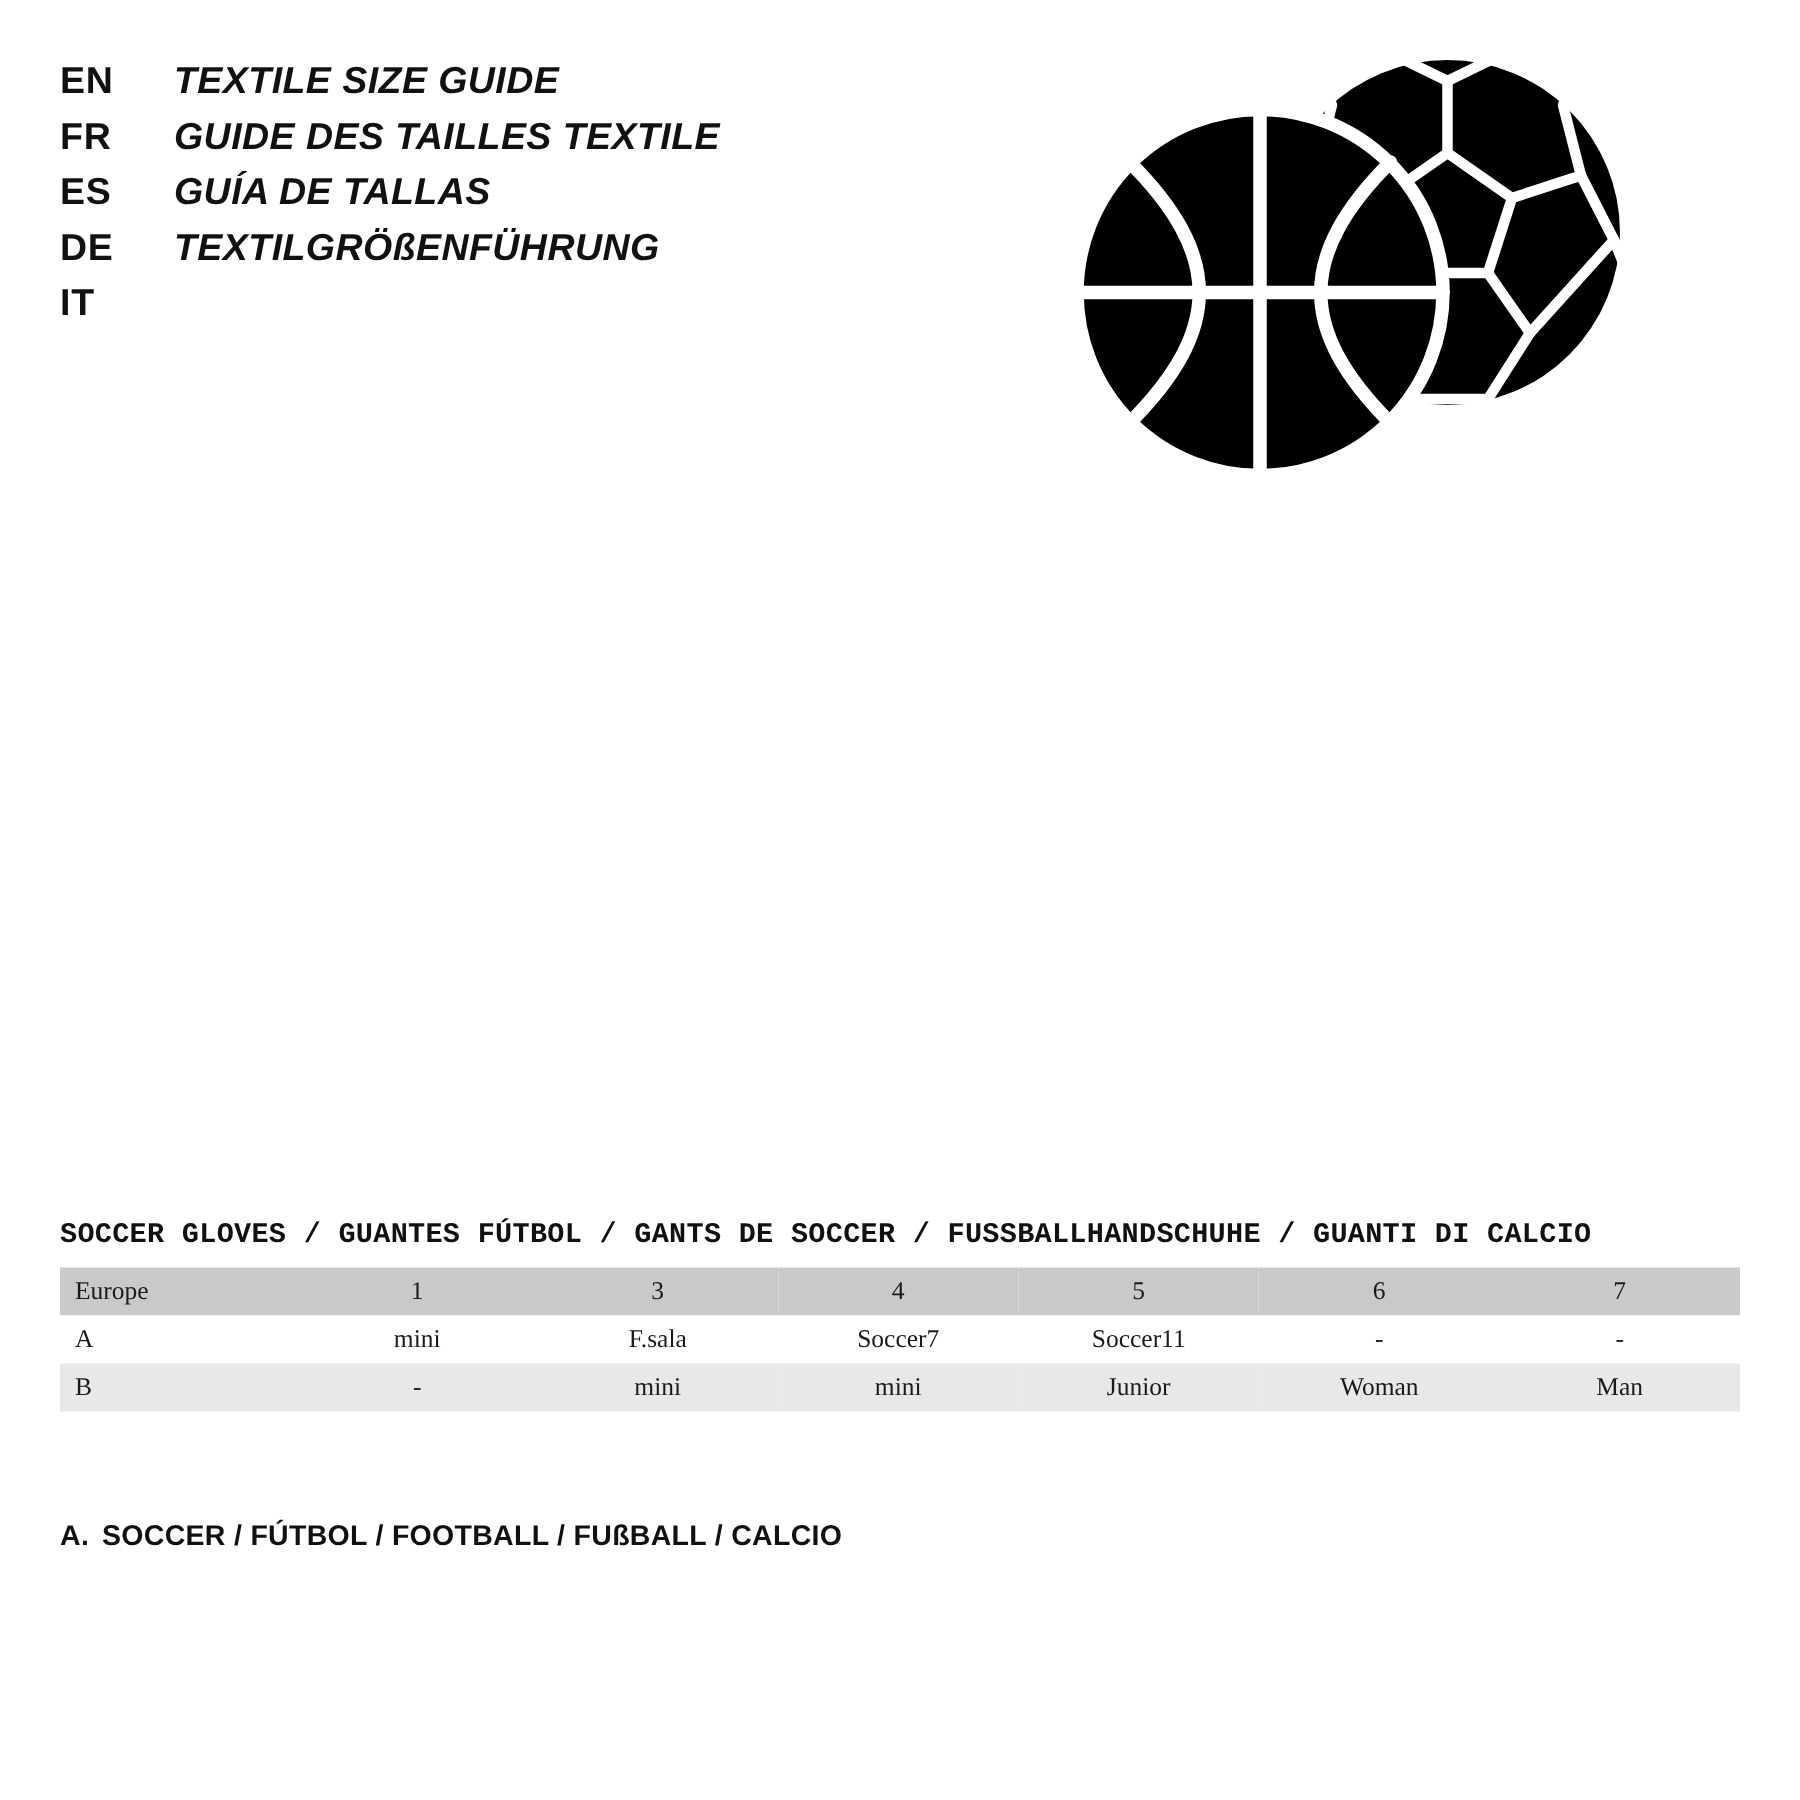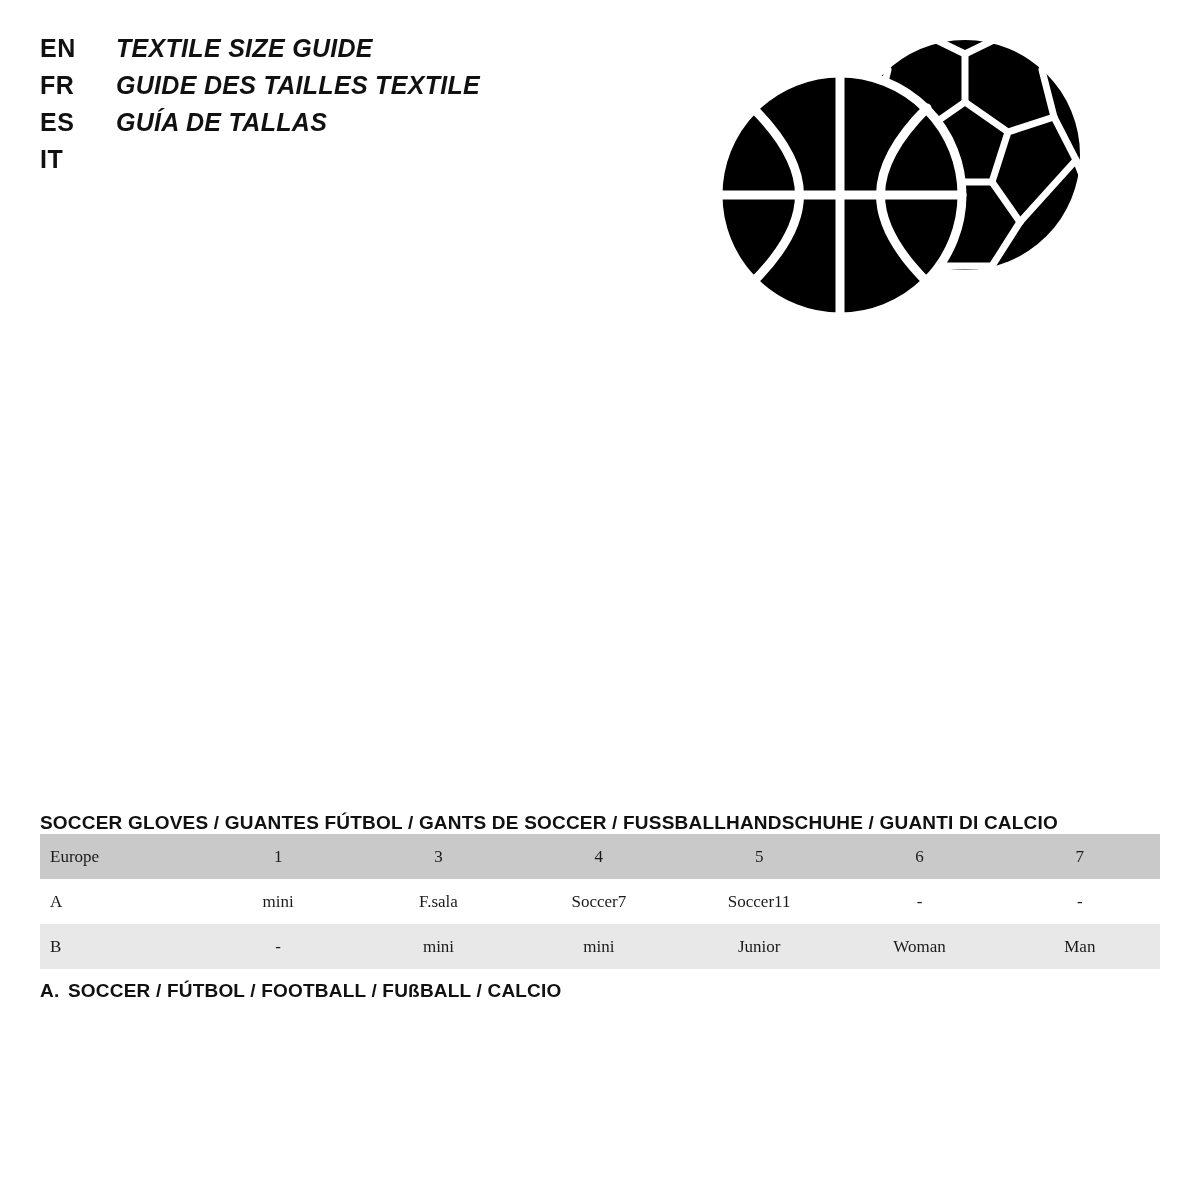--- a/index.html
+++ b/index.html
@@ -18,21 +18,21 @@
 
   
   .lang-block {
     position: absolute;
     left: 40px;
     top: 30px;
     width: 560px;
   }
   .lang-row {
     display: flex;
-    align-items: center;
+    align-items: flex-end;
     height: 37px;
   }
   .lang-code {
     width: 76px;
     flex: 0 0 76px;
     font-size: 25px;
     font-weight: 700;
     letter-spacing: 0.5px;
     line-height: 1;
     color: #111111;
@@ -61,53 +61,55 @@
     position: absolute;
     left: 40px;
     top: 812px;
     width: 1120px;
   }
   .table-title {
     font-size: 19px;
     font-weight: 700;
     letter-spacing: 0.2px;
     color: #111111;
+    margin-bottom: 11px;
     white-space: nowrap;
+    font-family: Liberation Mono, monospace;
   }
   table.size-table {
     border-collapse: collapse;
     width: 1120px;
     table-layout: fixed;
   }
   table.size-table th,
   table.size-table td {
     font-size: 17px;
     font-weight: 400;
     text-align: center;
     padding: 0;
-    height: 45px;
+    height: 32px;
     line-height: 32px;
     color: #1a1a1a;
     font-family: "Liberation Serif", serif;
   }
   table.size-table th:first-child,
   table.size-table td:first-child {
     text-align: left;
     padding-left: 10px;
     width: 148px;
   }
   tr.row-head th { background: #c9c9c9; }
   tr.row-a td { background: #ffffff; }
   tr.row-b td { background: #e8e8e8; }
 
   
   .legend {
     position: absolute;
     left: 40px;
-    top: 981px;
+    top: 1015px;
     width: 1100px;
   }
   .legend-row {
     font-size: 19px;
     font-weight: 700;
     letter-spacing: 0.2px;
     color: #111111;
     line-height: 1;
     height: 31px;
     white-space: nowrap;
@@ -125,20 +127,24 @@
     <span class="lang-code">EN</span>
     <span class="lang-text">TEXTILE SIZE GUIDE</span>
   </div>
   <div class="lang-row">
     <span class="lang-code">FR</span>
     <span class="lang-text">GUIDE DES TAILLES TEXTILE</span>
   </div>
   <div class="lang-row">
     <span class="lang-code">ES</span>
     <span class="lang-text">GUÍA DE TALLAS</span>
+  </div>
+  <div class="lang-row">
+    <span class="lang-code">DE</span>
+    <span class="lang-text">TEXTILGRÖßENFÜHRUNG</span>
   </div>
   <div class="lang-row">
     <span class="lang-code">IT</span>
   </div>
 </div>
 
 <div class="balls">
   <svg width="380" height="290" viewBox="0 0 380 290" xmlns="http://www.w3.org/2000/svg" aria-hidden="true">
 
     <g>

